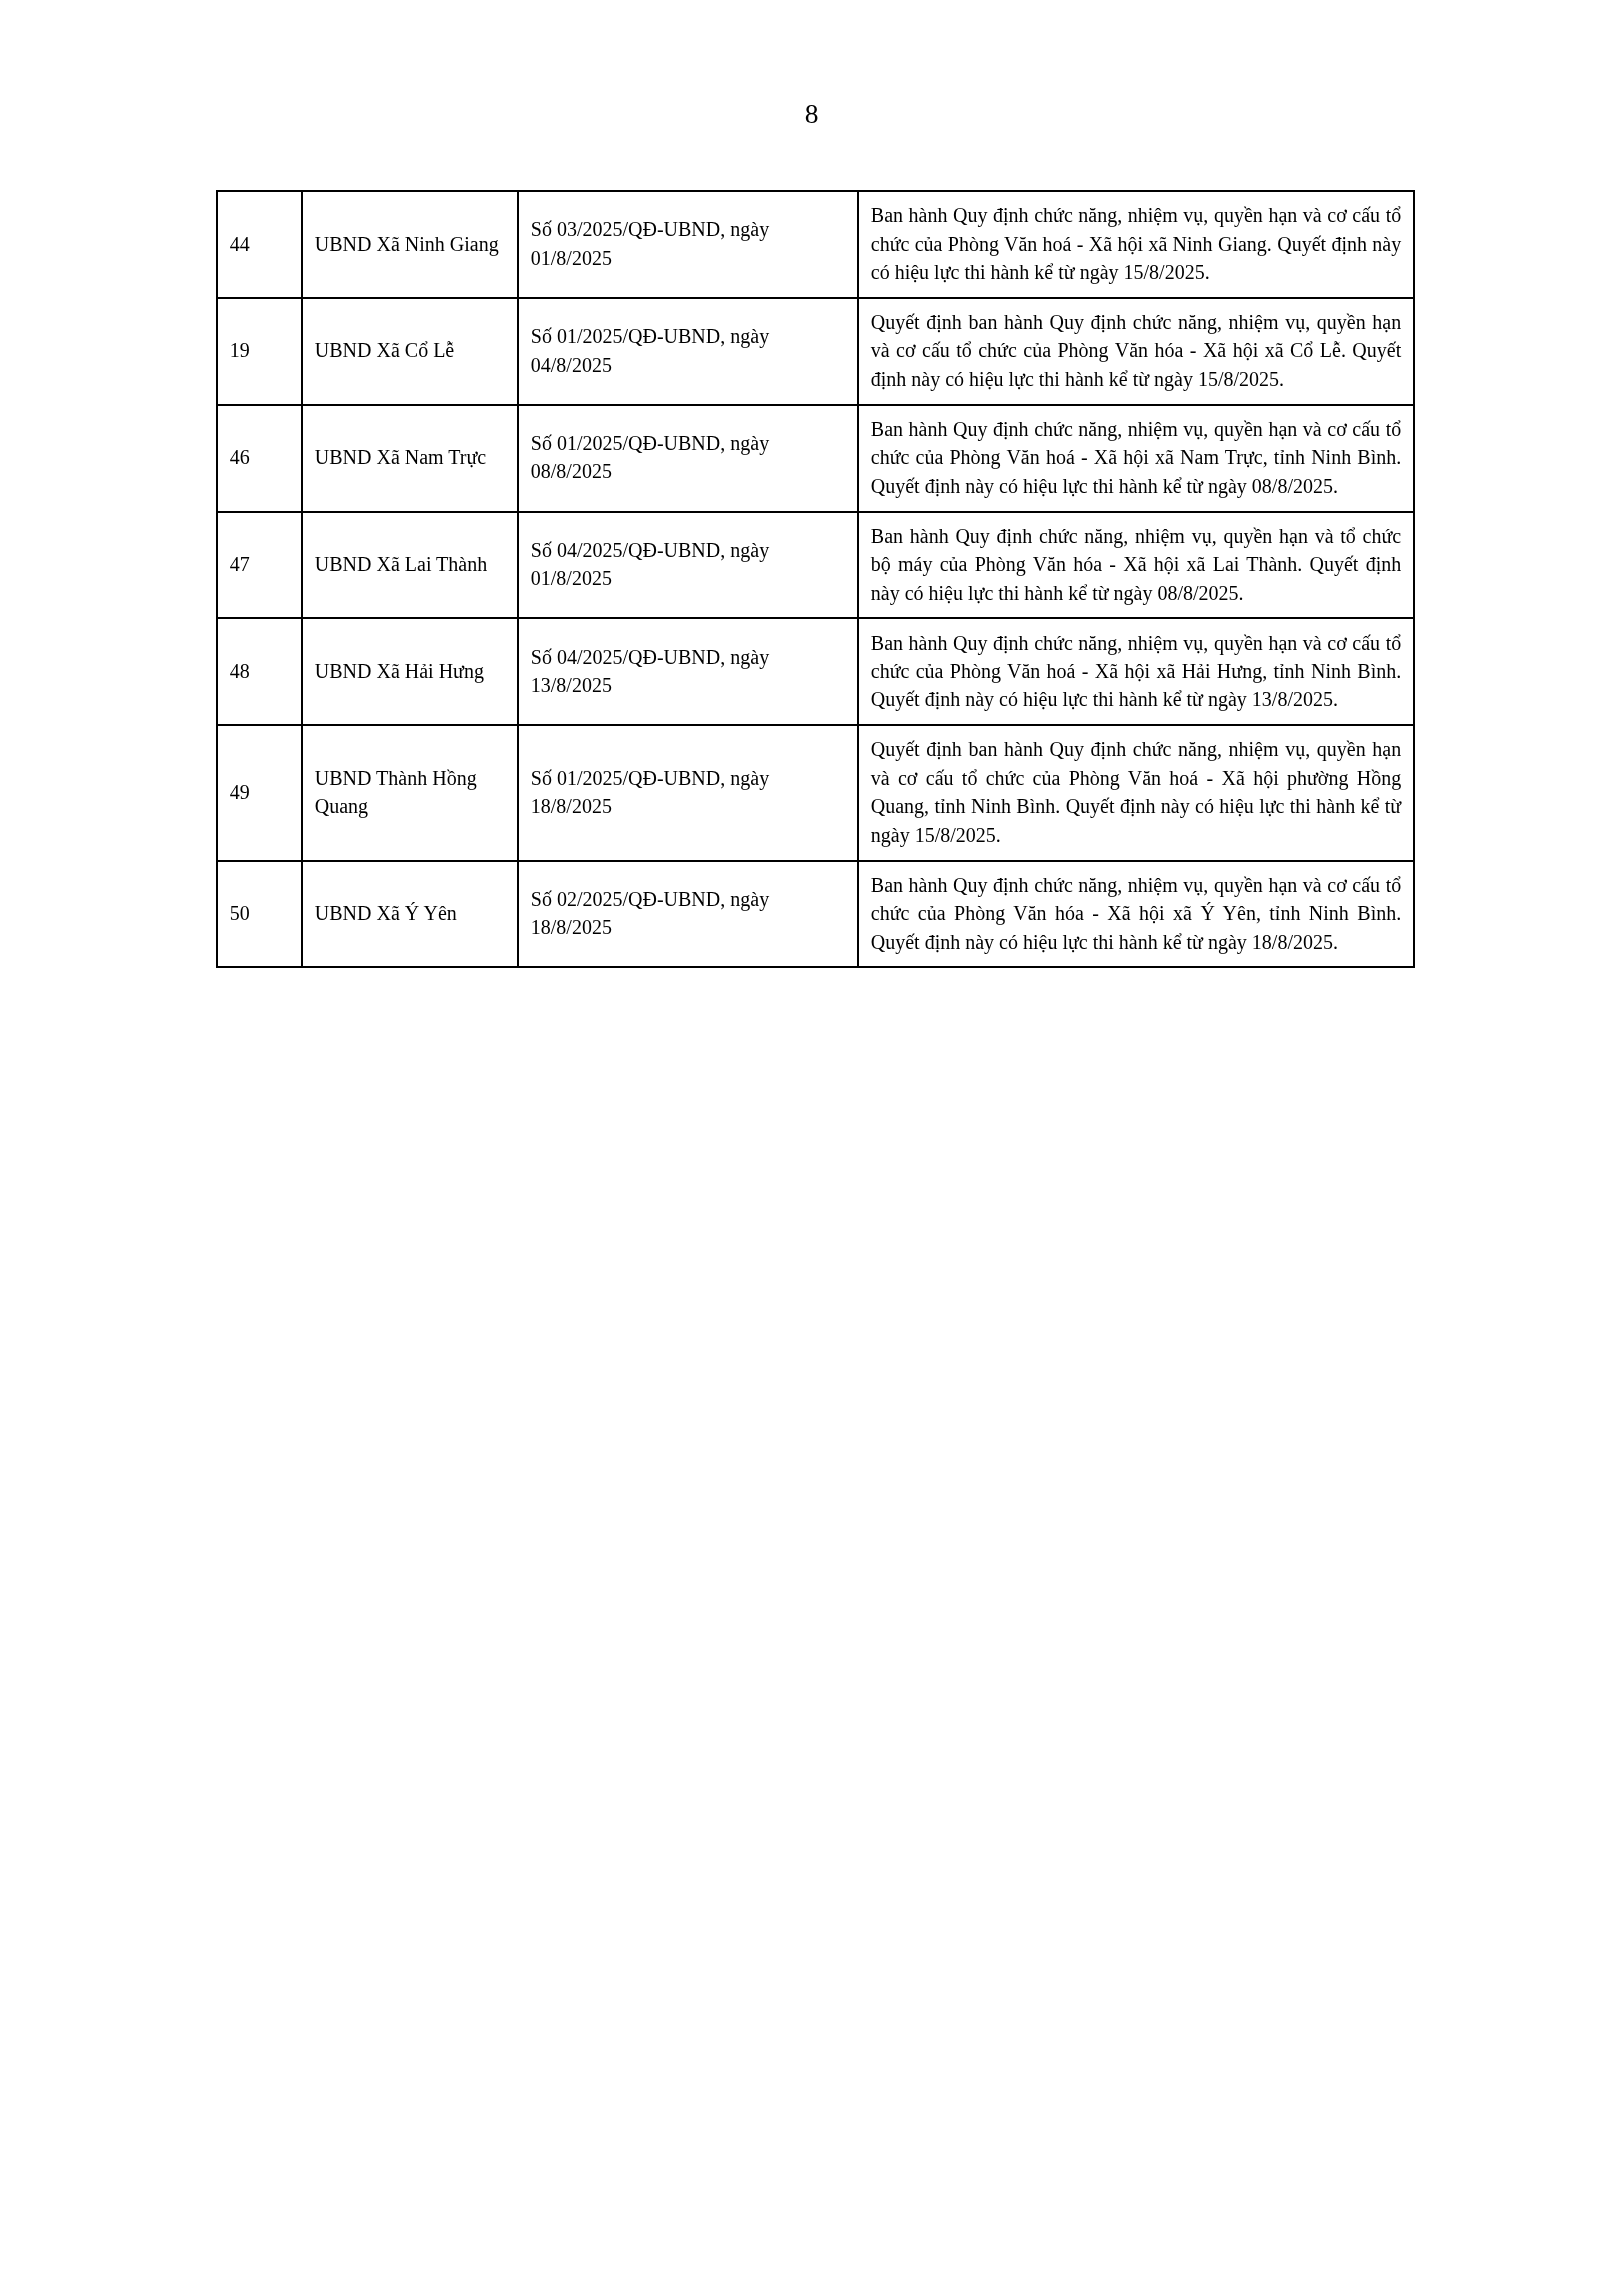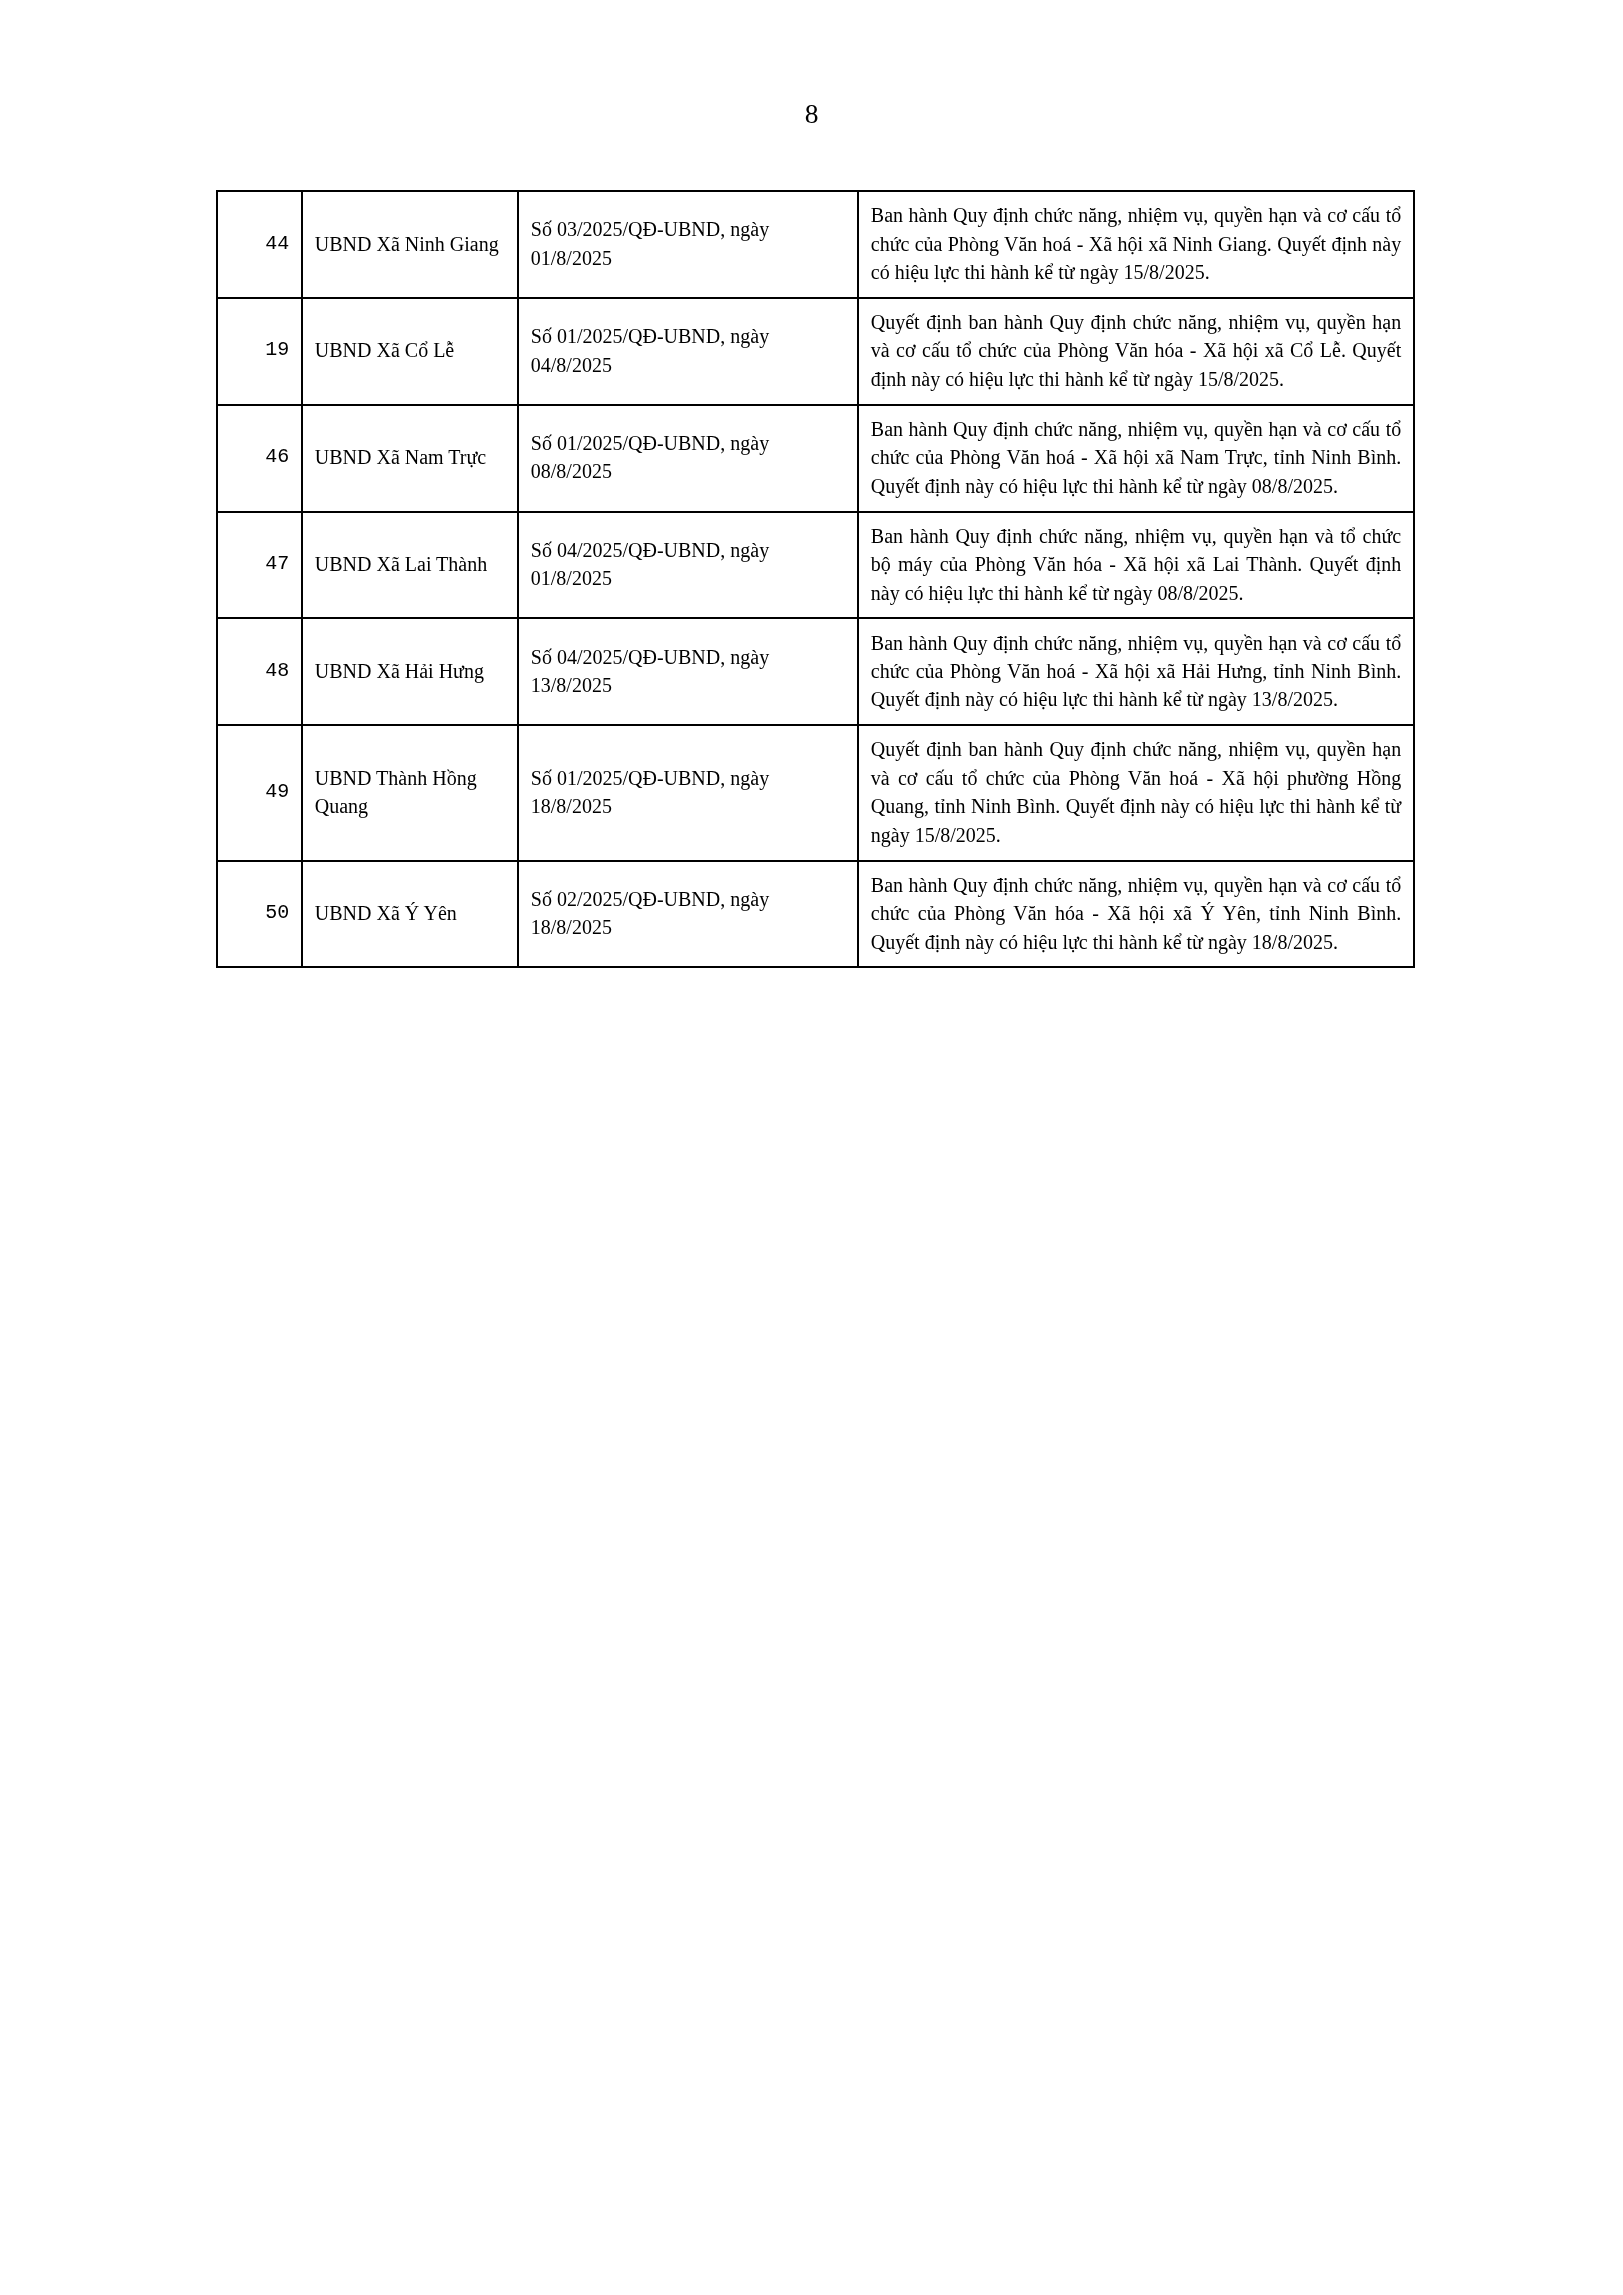--- a/index.html
+++ b/index.html
@@ -46,24 +46,23 @@
     padding: 9.2px 11.8px 10.5px 11.8px;
     font-size: 20px;
     line-height: 1.42;
   }
   col.c-stt { width: 85px; }
   col.c-org { width: 216px; }
   col.c-doc { width: 340px; }
   col.c-content { width: 556px; }
 
   td.stt {
-    text-align: right;
+    text-align: left;
     vertical-align: middle;
     font-size: 27px;
-    font-family: Liberation Mono, monospace;
   }
   td.org {
     text-align: left;
     vertical-align: middle;
     hyphens: none;
     margin-left: 44px;
   }
   td.doc {
     text-align: left;
     vertical-align: middle;

